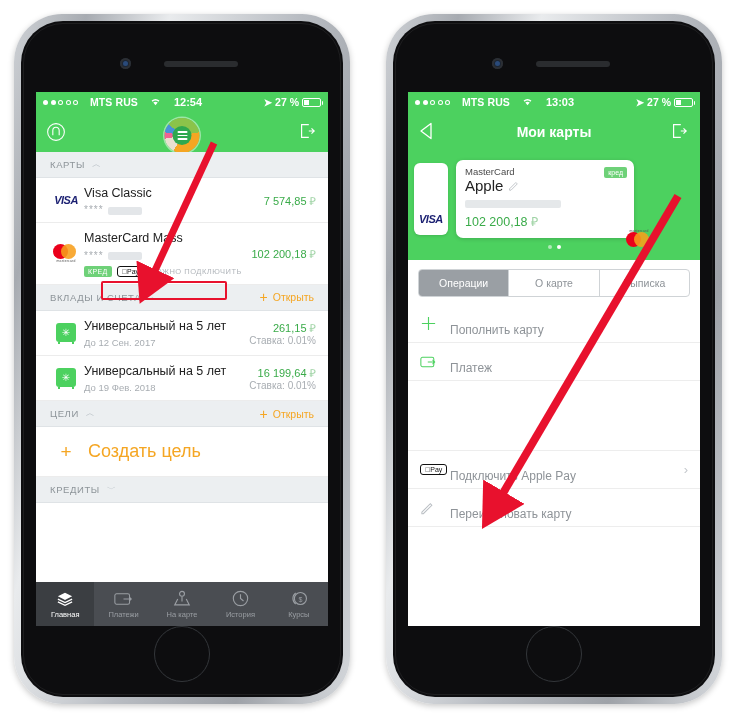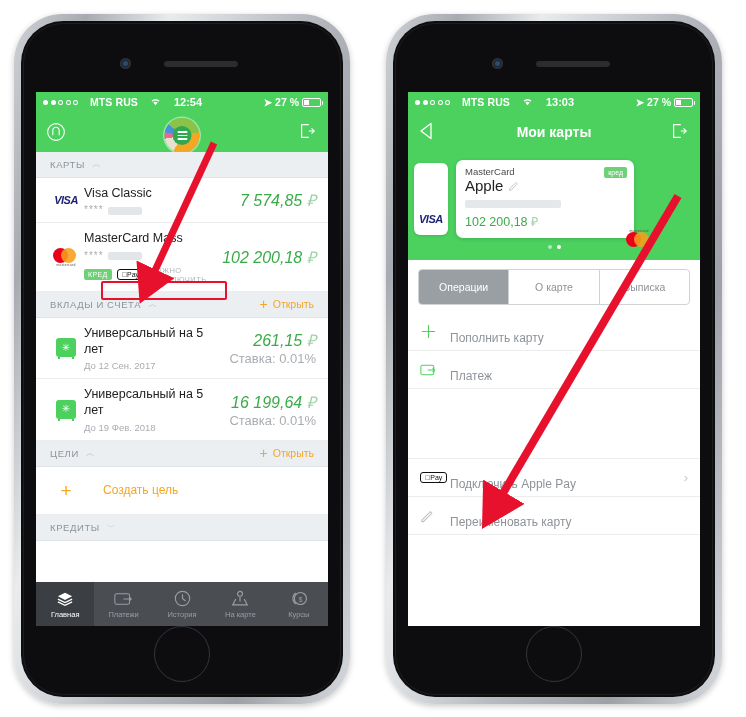--- a/index.html
+++ b/index.html
@@ -134,23 +134,23 @@
     display: flex; align-items: center; padding: 7px 12px;
     border-bottom: 1px solid #ececec; min-height: 44px; background: #fff;
   }
   .row:last-child { border-bottom: none; }
   .row-icon { width: 36px; flex: 0 0 36px; display: flex; align-items: center; justify-content: center; }
   .row-main { flex: 1; min-width: 0; }
   .row-name { font-size: 12.5px; color: #222; line-height: 1.3; }
   .row-sub { font-size: 10px; color: #a8adb2; margin-top: 3px; letter-spacing: 1px; }
   .row-sub2 { font-size: 9.5px; color: #a8adb2; margin-top: 3px; }
   .row-right { text-align: right; flex: 0 0 auto; padding-left: 6px; }
-  .amount { font-size: 16px; color: #3aab49; white-space: nowrap; font-style: italic; }
+  .amount { font-size: 11px; color: #3aab49; white-space: nowrap; }
   .amount .rub { color: #9fd3a5; }
-  .rate { font-size: 13px; color: #a8adb2; margin-top: 0; }
+  .rate { font-size: 10px; color: #a8adb2; margin-top: 0; }
 
   .masked { display:inline-block; height:8px; width:34px; background:#e3e6e9; border-radius:2px; vertical-align:middle; margin-left:4px;}
 
   
   .visa-logo { font-size: 11px; font-weight: bold; font-style: italic; color: #1a1f71; letter-spacing: -.5px; }
   .mc-logo { position: relative; width: 26px; height: 18px; }
   .mc-logo i { position: absolute; top: 0; width: 15px; height: 15px; border-radius: 50%; }
   .mc-logo i.r { left: 0; background: #EB001B; }
   .mc-logo i.y { left: 8px; background: #F79E1B; opacity: .88; }
   .mc-logo b { position:absolute; bottom:-1px; left:0; width:26px; text-align:center; font-size:3.4px; color:#555; font-weight:normal; letter-spacing:.2px;}
@@ -175,21 +175,21 @@
     border: 1px solid #111; border-radius: 3px; padding: 1px 4px;
     font-size: 7px; color: #111; background: #fff; white-space: nowrap;
   }
   .ap-hint { font-size: 7.5px; color: #b0b5ba; letter-spacing: .5px; }
 
   .create-goal {
     display: flex; align-items: center; padding: 14px 12px; background: #fff;
     border-bottom: 1px solid #ececec;
   }
   .create-goal .plus-big { width: 36px; text-align: center; color: #F5A623; font-size: 19px; font-weight: 300; line-height: 1; }
-  .create-goal .lbl { color: #F5A623; font-size: 12px; margin-left: 19px; }
+  .create-goal .lbl { color: #F5A623; font-size: 18px; margin-left: 4px; }
 
   
   .tabbar {
     position: absolute; left: 0; right: 0; bottom: 0; height: 44px;
     background: #4a4d52; display: flex;
   }
   .tabitem {
     flex: 1; display: flex; flex-direction: column; align-items: center; justify-content: center;
     gap: 2px; color: #9a9ea3; font-size: 7.5px;
   }
@@ -218,21 +218,21 @@
     position: absolute; right: 7px; top: 7px;
     background: #6ed178; color: #fff; font-size: 7px; padding: 2px 4px; border-radius: 2px;
   }
   .pager { display: flex; gap: 5px; justify-content: center; align-items: center; margin-top: 7px; }
   .pager i { width: 4px; height: 4px; border-radius: 50%; background: rgba(255,255,255,.55); display:block;}
   .pager i.on { background: #fff; }
 
   .seg-wrap { background: #fff; padding: 9px 10px 8px; }
   .seg {
     display: flex; border: 1px solid #cfd3d6; border-radius: 4px; overflow: hidden;
-    height: 36px;
+    height: 28px;
   }
   .seg div {
     flex: 1; display: flex; align-items: center; justify-content: center;
     font-size: 10.5px; color: #8e9398; border-right: 1px solid #cfd3d6;
   }
   .seg div:last-child { border-right: none; }
   .seg div.on { background: #9a9fa4; color: #fff; }
 
   .arow {
     display: flex; align-items: center; padding: 0 12px; height: 38px;
@@ -435,36 +435,36 @@
             <span class="tabicon">
               <svg width="19" height="14" viewBox="0 0 22 15">
                   <rect x="1" y="1.5" width="17" height="12" rx="2" fill="none" stroke="#9a9ea3" stroke-width="1.2"></rect>
                   <path d="M11 7.5h9M17.5 5l2.5 2.5-2.5 2.5" fill="none" stroke="#9a9ea3" stroke-width="1.2"></path>
                 </svg>
             </span>
             <span>Платежи</span>
           </div>
           <div class="tabitem">
             <span class="tabicon">
-              <svg width="17" height="17" viewBox="0 0 18 18">
-                  <circle cx="9" cy="9" r="7.6" fill="none" stroke="#9a9ea3" stroke-width="1.2"></circle>
-                  <path d="M9 4.5V9l3.2 2.6" fill="none" stroke="#9a9ea3" stroke-width="1.2"></path>
-                </svg>
-            </span>
-            <span>История</span>
-          </div>
-          <div class="tabitem">
-            <span class="tabicon">
               <svg width="18" height="17" viewBox="0 0 19 18">
                   <circle cx="9.5" cy="4" r="2.6" fill="none" stroke="#9a9ea3" stroke-width="1.2"></circle>
                   <path d="M9.5 6.8v5.4" stroke="#9a9ea3" stroke-width="1.2"></path>
                   <path d="M5 9.5 1.8 15.8h15.4L14 9.5" fill="none" stroke="#9a9ea3" stroke-width="1.2"></path>
                 </svg>
             </span>
             <span>На карте</span>
+          </div>
+          <div class="tabitem">
+            <span class="tabicon">
+              <svg width="17" height="17" viewBox="0 0 18 18">
+                  <circle cx="9" cy="9" r="7.6" fill="none" stroke="#9a9ea3" stroke-width="1.2"></circle>
+                  <path d="M9 4.5V9l3.2 2.6" fill="none" stroke="#9a9ea3" stroke-width="1.2"></path>
+                </svg>
+            </span>
+            <span>История</span>
           </div>
           <div class="tabitem">
             <span class="tabicon">
               <svg width="18" height="17" viewBox="0 0 19 18">
                   <circle cx="11" cy="9" r="6.4" fill="none" stroke="#9a9ea3" stroke-width="1.2"></circle>
                   <path d="M6 3.2A7.2 7.2 0 0 0 6 14.8" fill="none" stroke="#9a9ea3" stroke-width="1.2"></path>
                   <text x="11" y="12.2" font-size="7.5" fill="#9a9ea3" text-anchor="middle" font-family="Liberation Sans">$</text>
                 </svg>
             </span>
             <span>Курсы</span>

